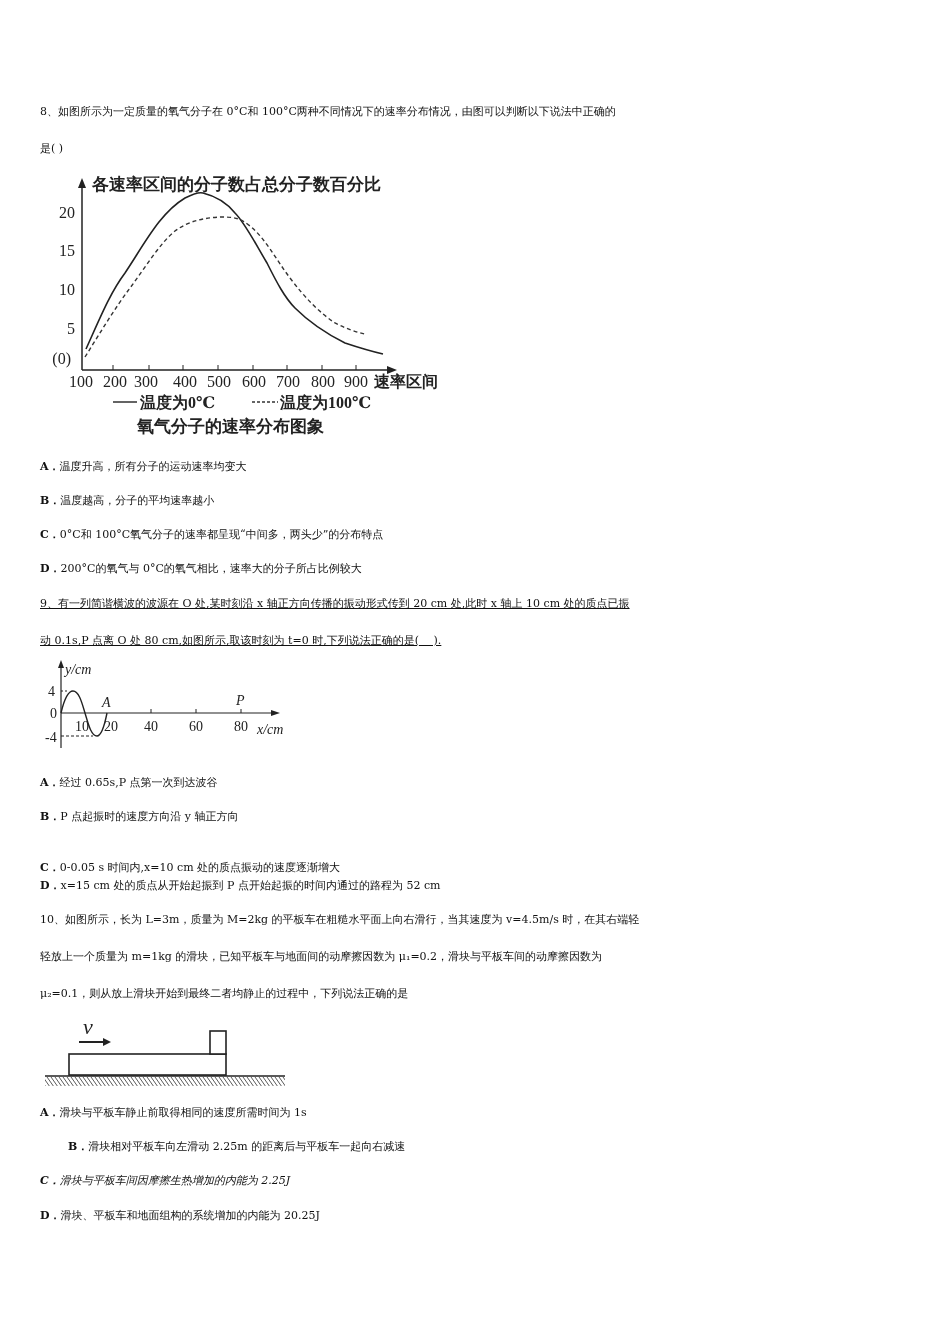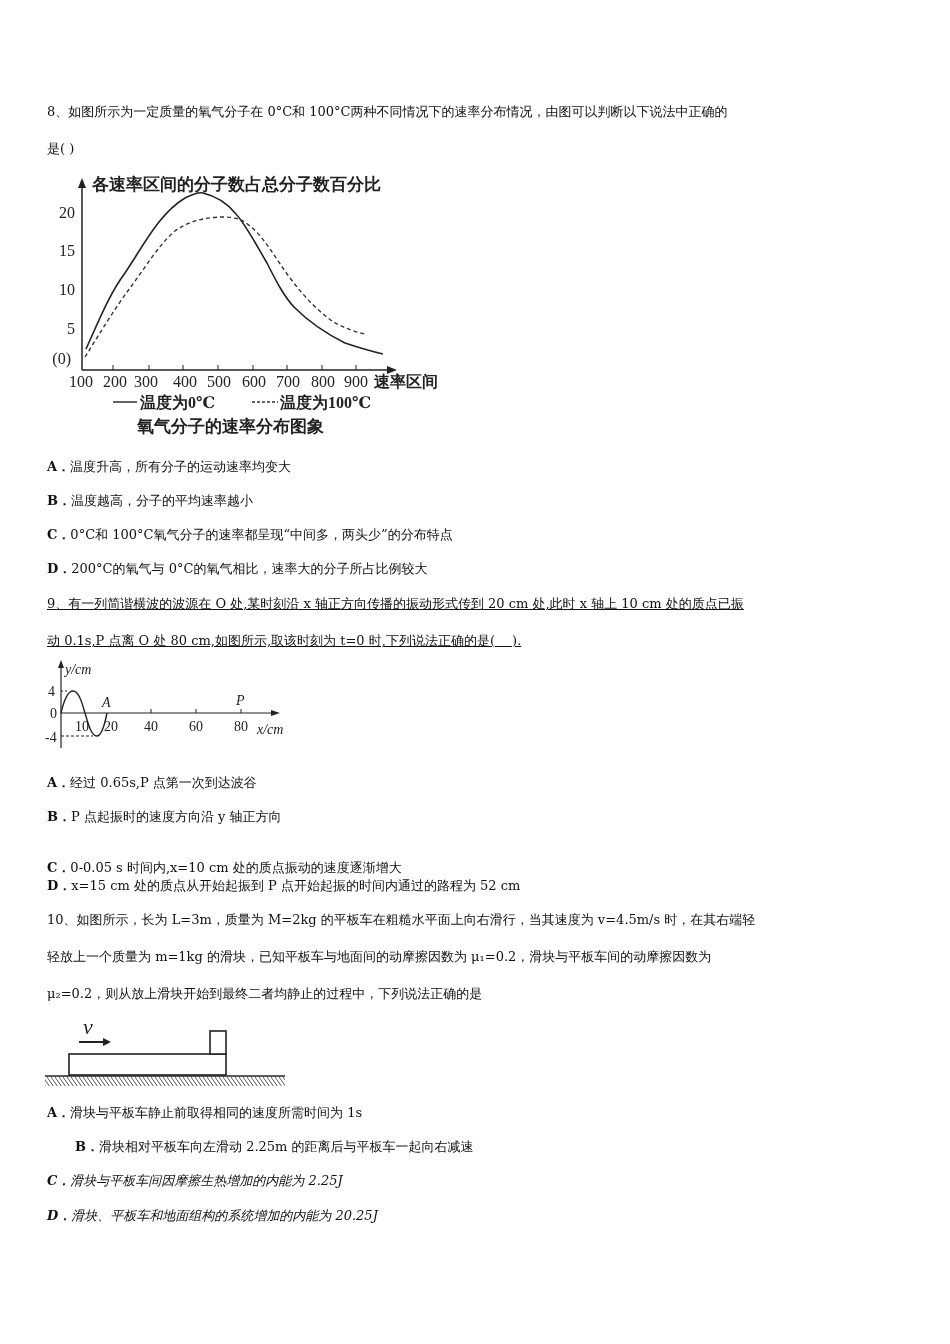--- a/index.html
+++ b/index.html
@@ -1,18 +1,18 @@
 <!DOCTYPE html>
 <html><head>
 <meta charset="utf-8">
 <style>
   html, body { margin:0; padding:0; background:#ffffff; }
   body { width:950px; height:1344px; position:relative; overflow:hidden;
          font-family:"DejaVu Serif","Liberation Serif",serif; color:#111; }
-  .line { position:absolute; left:47px; font-size:13px; line-height:20px; white-space:nowrap; }
+  .line { position:absolute; left:40px; font-size:11px; line-height:20px; white-space:nowrap; }
   .bold { font-weight:bold; }
   .fig { position:absolute; }
   svg text { font-family:"Liberation Serif","DejaVu Serif",serif; fill:#222; }
 </style>
 </head>
 <body>
 
 <div class="line" style="top:102px;">8、如图所示为一定质量的氧气分子在 0°C和 100°C两种不同情况下的速率分布情况，由图可以判断以下说法中正确的</div>
 <div class="line" style="top:139px;">是( )</div>
 
@@ -105,21 +105,21 @@
   </svg>
 </div>
 
 <div class="line" style="top:773px;"><span class="bold">A．</span><span>经过 0.65s,P 点第一次到达波谷</span></div>
 <div class="line" style="top:807px;"><span class="bold">B．</span><span>P 点起振时的速度方向沿 y 轴正方向</span></div>
 <div class="line" style="top:842px;margin-top:16px;"><span class="bold">C．</span><span>0-0.05 s 时间内,x=10 cm 处的质点振动的速度逐渐增大</span></div>
 <div class="line" style="top:876px;"><span class="bold">D．</span><span>x=15 cm 处的质点从开始起振到 P 点开始起振的时间内通过的路程为 52 cm</span></div>
 
 <div class="line" style="top:910px;">10、如图所示，长为 L=3m，质量为 M=2kg 的平板车在粗糙水平面上向右滑行，当其速度为 v=4.5m/s 时，在其右端轻</div>
 <div class="line" style="top:947px;">轻放上一个质量为 m=1kg 的滑块，已知平板车与地面间的动摩擦因数为 μ₁=0.2，滑块与平板车间的动摩擦因数为</div>
-<div class="line" style="top:984px;">μ₂=0.2，则从放上滑块开始到最终二者均静止的过程中，下列说法正确的是</div>
+<div class="line" style="top:984px;">μ₂=0.1，则从放上滑块开始到最终二者均静止的过程中，下列说法正确的是</div>
 
 <div class="fig" style="left:45px;top:1012px;width:245px;height:80px;">
   <svg width="245" height="80" viewBox="0 0 245 80">
     <defs>
       <pattern id="hatch" width="4" height="8" patternUnits="userSpaceOnUse" patternTransform="skewX(35)">
         <line x1="0" y1="0" x2="0" y2="8" stroke="#222" stroke-width="1.5"></line>
       </pattern>
     </defs>
     <text x="38" y="22" font-size="22" font-style="italic">v</text>
     <line x1="34" y1="30" x2="60" y2="30" stroke="#222" stroke-width="2"></line>
@@ -127,13 +127,13 @@
     <rect x="24" y="42" width="157" height="21" fill="#fff" stroke="#222" stroke-width="1.6"></rect>
     <rect x="165" y="19" width="16" height="23" fill="#fff" stroke="#222" stroke-width="1.6"></rect>
     <line x1="0" y1="64" x2="240" y2="64" stroke="#222" stroke-width="1.6"></line>
     <rect x="0" y="65" width="240" height="9" fill="url(#hatch)"></rect>
   </svg>
 </div>
 
 <div class="line" style="top:1103px;"><span class="bold">A．</span><span>滑块与平板车静止前取得相同的速度所需时间为 1s</span></div>
 <div class="line" style="top:1137px;margin-left:28px;"><span class="bold">B．</span><span>滑块相对平板车向左滑动 2.25m 的距离后与平板车一起向右减速</span></div>
 <div class="line" style="top:1171px;font-style:italic;"><span class="bold">C．</span><span>滑块与平板车间因摩擦生热增加的内能为 2.25J</span></div>
-<div class="line" style="top:1206px;font-style:italic;"><span class="bold">D．</span><span>滑块、平板车和地面组构的系统增加的内能为 20.25J</span></div>
+<div class="line" style="top:1206px;"><span class="bold">D．</span><span>滑块、平板车和地面组构的系统增加的内能为 20.25J</span></div>
 
 </body></html>

